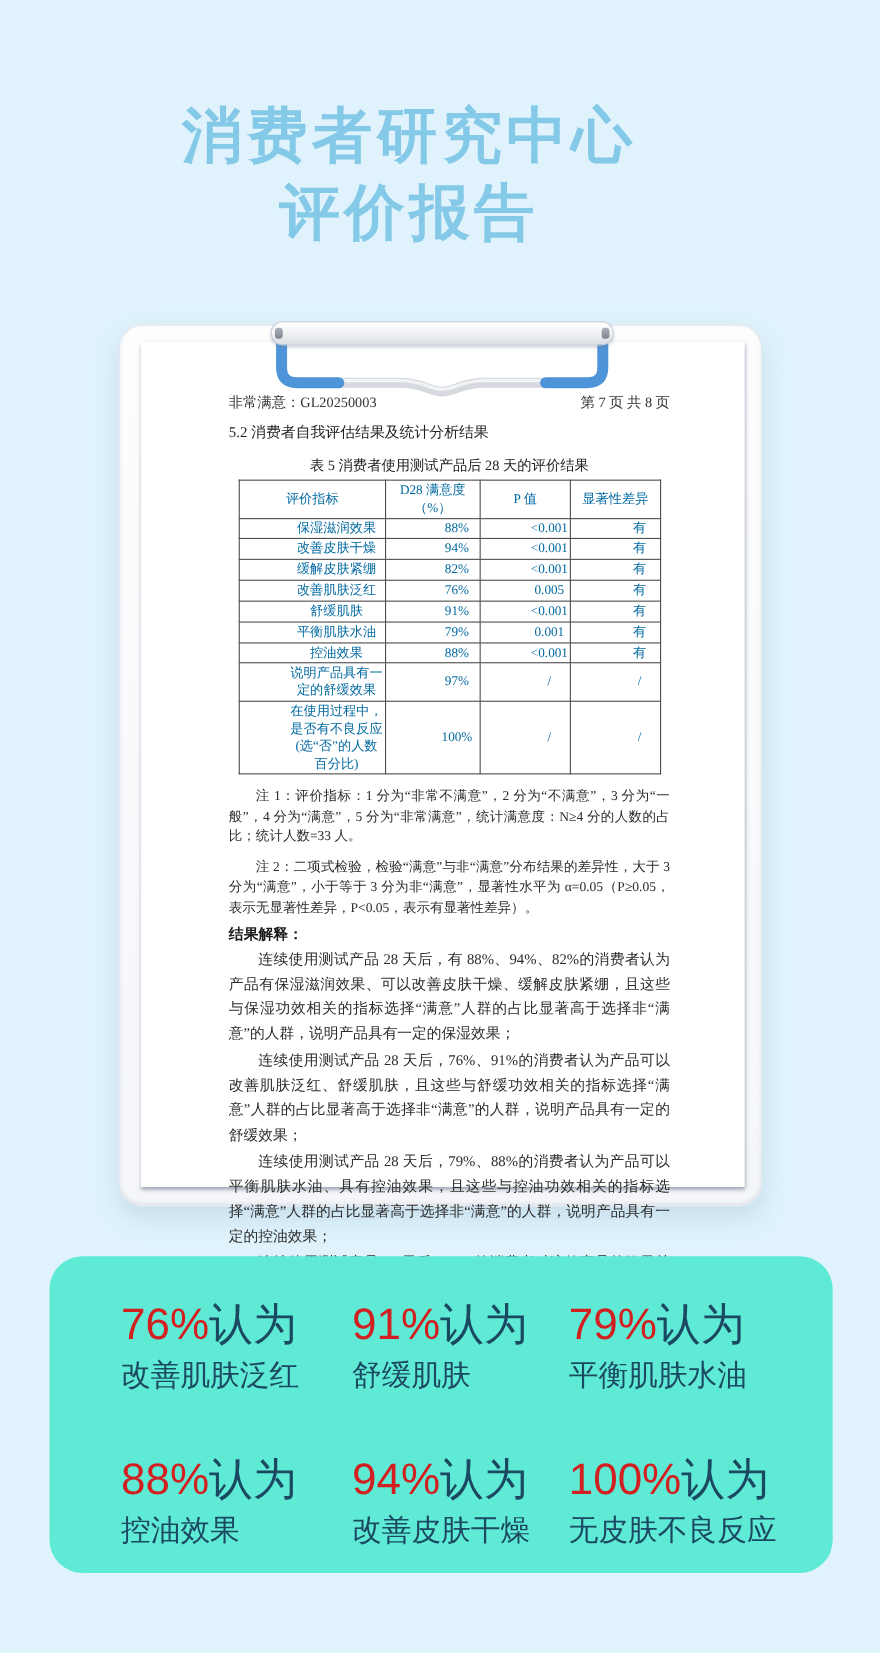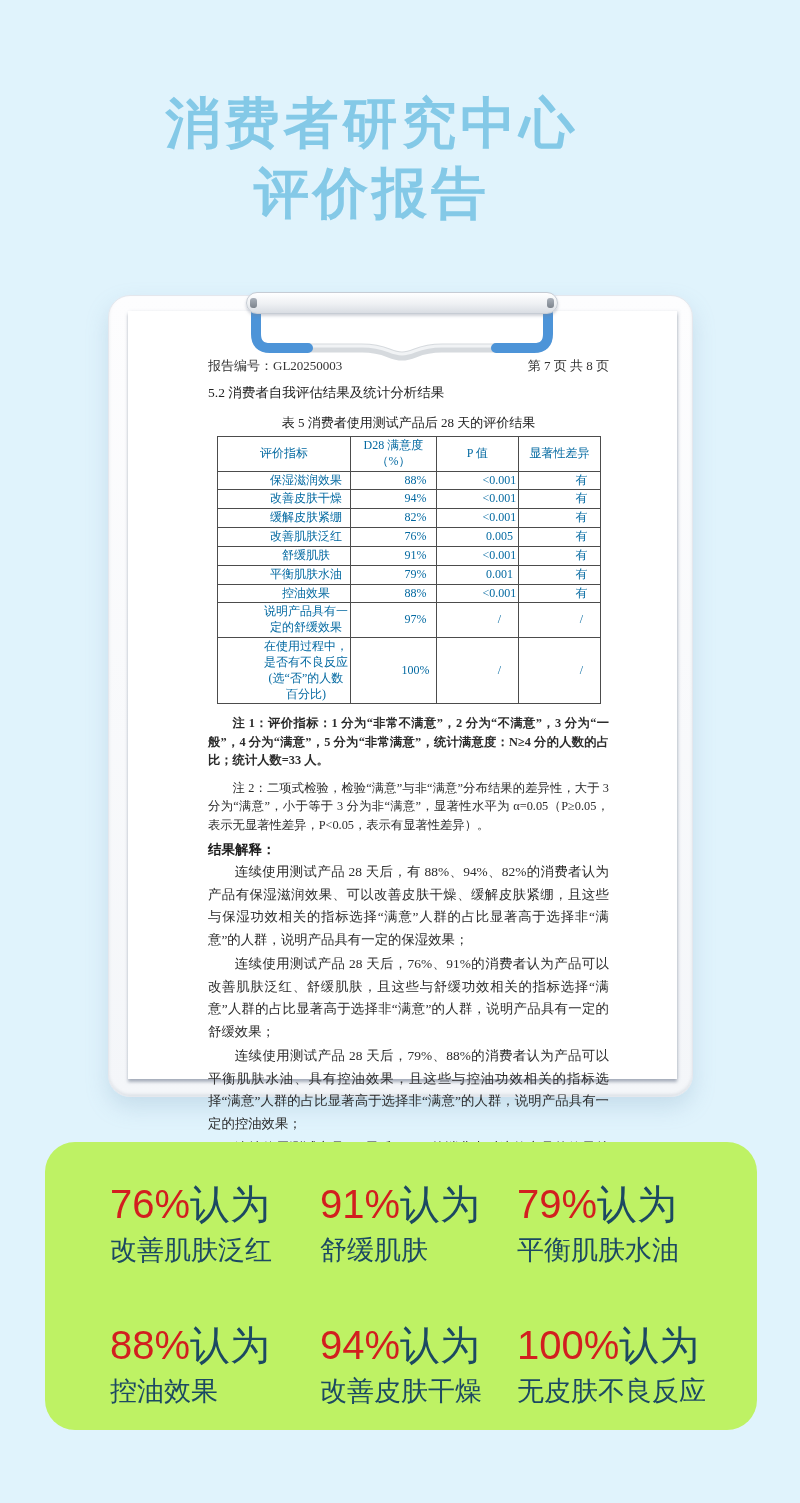--- a/index.html
+++ b/index.html
@@ -79,33 +79,33 @@
   table.results td{ height:17px;padding-left:46px; }
   table.results col.c1{ width:38%; }
   table.results col.c2{ width:23%; }
   table.results col.c3{ width:16%; }
   table.results col.c4{ width:23%; }
   .doc-note{
     margin-top:9px;
     font-size:12.3px; line-height:18.5px;
     text-align:justify; text-indent:2em; color:#2b2b2b;
   }
-  .doc-note.first{ margin-top:10px;font-weight:bold; }
+  .doc-note.first{ margin-top:10px; }
   .interp-heading{ margin-top:7px; font-size:13.5px; font-weight:bold; color:#1c1c1c; }
   .doc-para{
     margin-top:2px;
     font-size:13.4px; line-height:22.5px;
     text-align:justify; text-indent:2em; color:#2b2b2b;
   }
   .blank-note{ margin-top:13px; text-align:center; font-size:13.5px; color:#2b2b2b; }
   
   .stats-panel{
     position:absolute; left:45px; top:1142px;
     width:712px; height:288px;
-    background:#bef264;
+    background:#5eead4;
     border-radius:30px;
     padding:40px 0 0 65px;
     display:grid;
     grid-template-columns:210px 197px 1fr;
     grid-template-rows:auto auto;
     row-gap:34px;
   }
   .stat-item{ }
   .stat-big{ font-size:40px; line-height:44px; font-weight:500; white-space:nowrap; }
   .stat-big .pct{ color:#d21f1f; }
@@ -118,21 +118,21 @@
 <div class="page-title">
   <div>消费者研究中心</div>
   <div>评价报告</div>
 </div>
 
 <div class="clipboard">
 
   <div class="paper">
 
     <div class="doc-header">
-      <span>报告编号：GL20250003</span>
+      <span>非常满意：GL20250003</span>
       <span>第 7 页 共 8 页</span>
     </div>
 
     <div class="doc-section">5.2 消费者自我评估结果及统计分析结果</div>
 
     <div class="doc-caption">表 5 消费者使用测试产品后 28 天的评价结果</div>
 
     <table class="results">
       <colgroup>
           <col class="c1">

